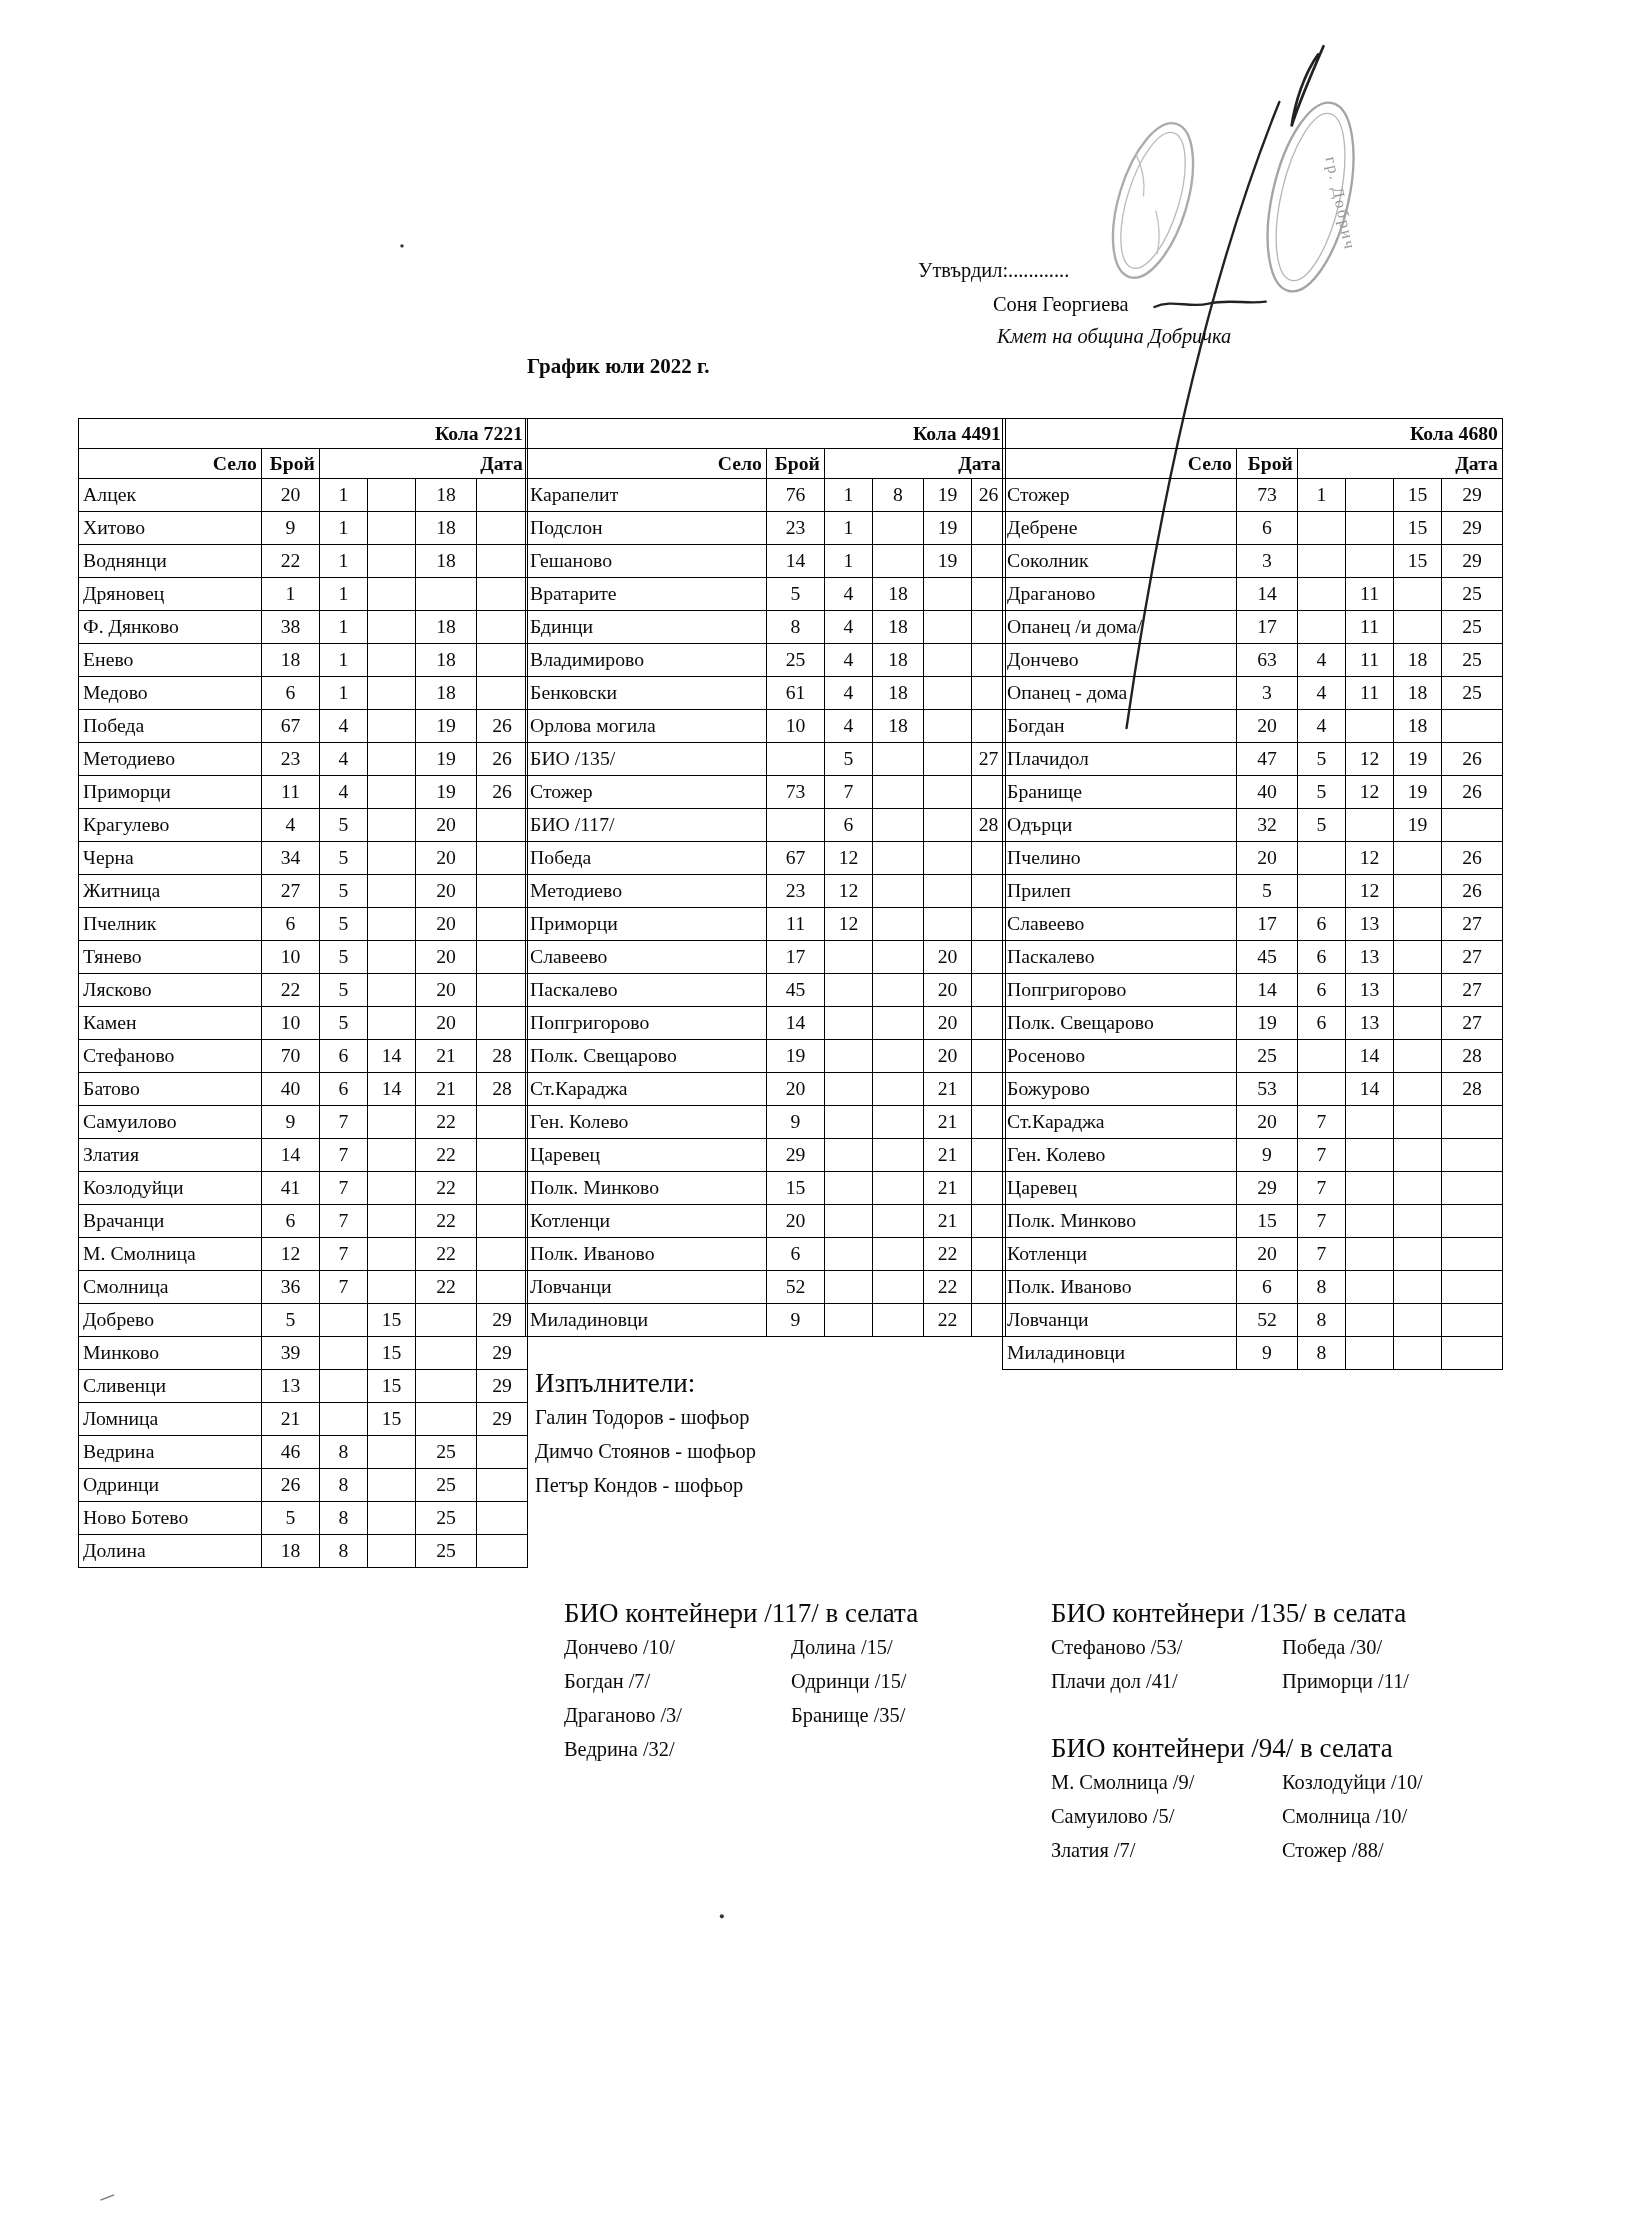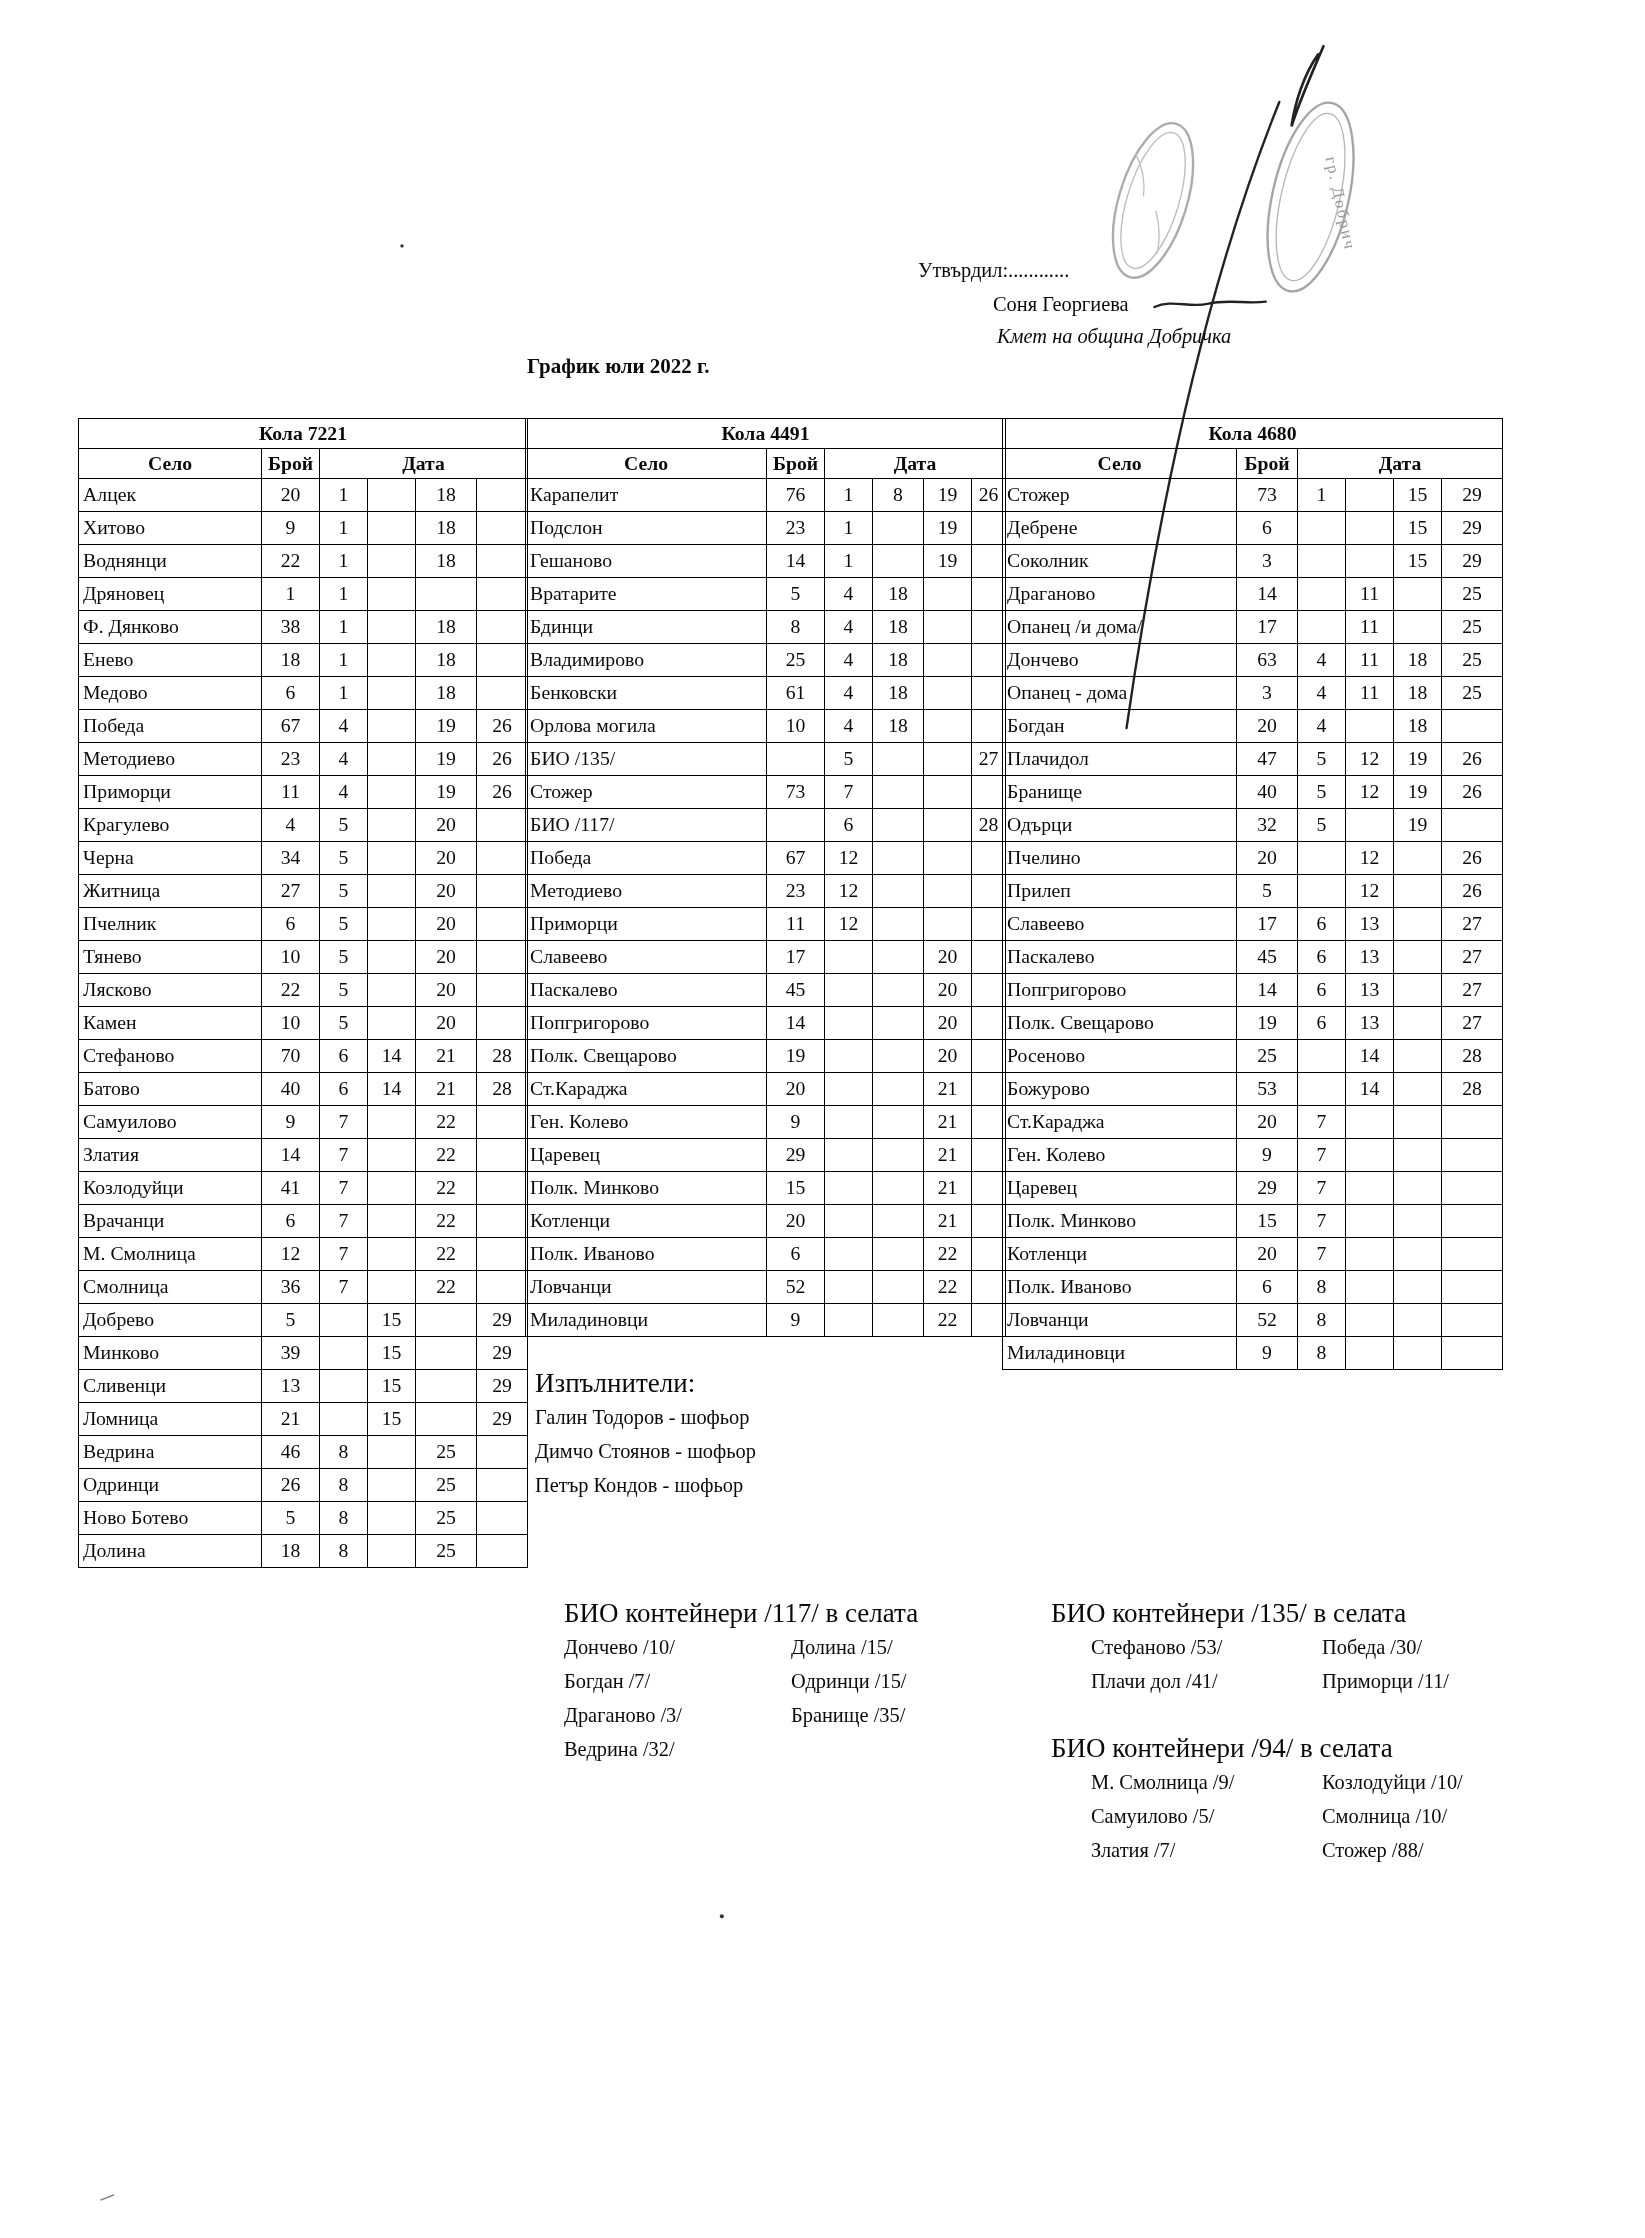--- a/index.html
+++ b/index.html
@@ -17,38 +17,38 @@
   .signer-title{left:997px;top:325px;font-size:20.4px;font-style:italic;}
   .doc-title{left:527px;top:354px;font-size:21px;font-weight:bold;}
 
   table.t{position:absolute;top:418px;border-collapse:collapse;table-layout:fixed;}
   .t th,.t td{
     border:1.4px solid #000;padding:0 4.1px;font-size:19.7px;font-weight:normal;
     white-space:nowrap;overflow:hidden;line-height:1.1;
   }
   .t thead tr{height:30px;}
   .t tbody tr{height:33px;}
-  .t th{font-weight:bold;text-align:center;}
+  .t th{font-weight:bold;text-align:right;}
   .c-vil{text-align:left;padding-left:5.4px;}
   .c-cnt,.c-dat{text-align:center;padding:0 1.4px;}
 
   #table1{left:78px;width:448px;}
   #table2{left:525px;width:479px;}
   #table3{left:1002px;width:499px;}
 
   .block .line,.bio-col .line{font-size:20.4px;line-height:34px;white-space:nowrap;}
   .block-title{font-size:27px;line-height:34px;white-space:nowrap;}
   .executors{left:535px;top:1366px;}
   .bio{position:absolute;}
   #bio117{left:564px;top:1596px;}
   #bio135{left:1051px;top:1596px;}
   #bio94{left:1051px;top:1731px;}
   .bio-cols{display:flex;}
   #bio117 .bio-col:first-child{width:227px;}
-  #bio135 .bio-col:first-child,#bio94 .bio-col:first-child{width:231px;margin-left:40px;}
+  #bio135 .bio-col:first-child,#bio94 .bio-col:first-child{width:231px;}
 </style>
 </head>
 <body>
 
 <div class="abs" style="left:0;top:0;width:1646px;height:2239px;">
 
   <svg class="ink" width="1646" height="2239" viewBox="0 0 2424 3297">
     <g opacity="0.75">
       <ellipse cx="1698" cy="295" rx="50" ry="118" transform="rotate(17 1698 295)" fill="none" stroke="#8f8f8f" stroke-width="3.5"></ellipse>
       <ellipse cx="1698" cy="295" rx="38" ry="104" transform="rotate(17 1698 295)" fill="none" stroke="#a6a6a6" stroke-width="2"></ellipse>

